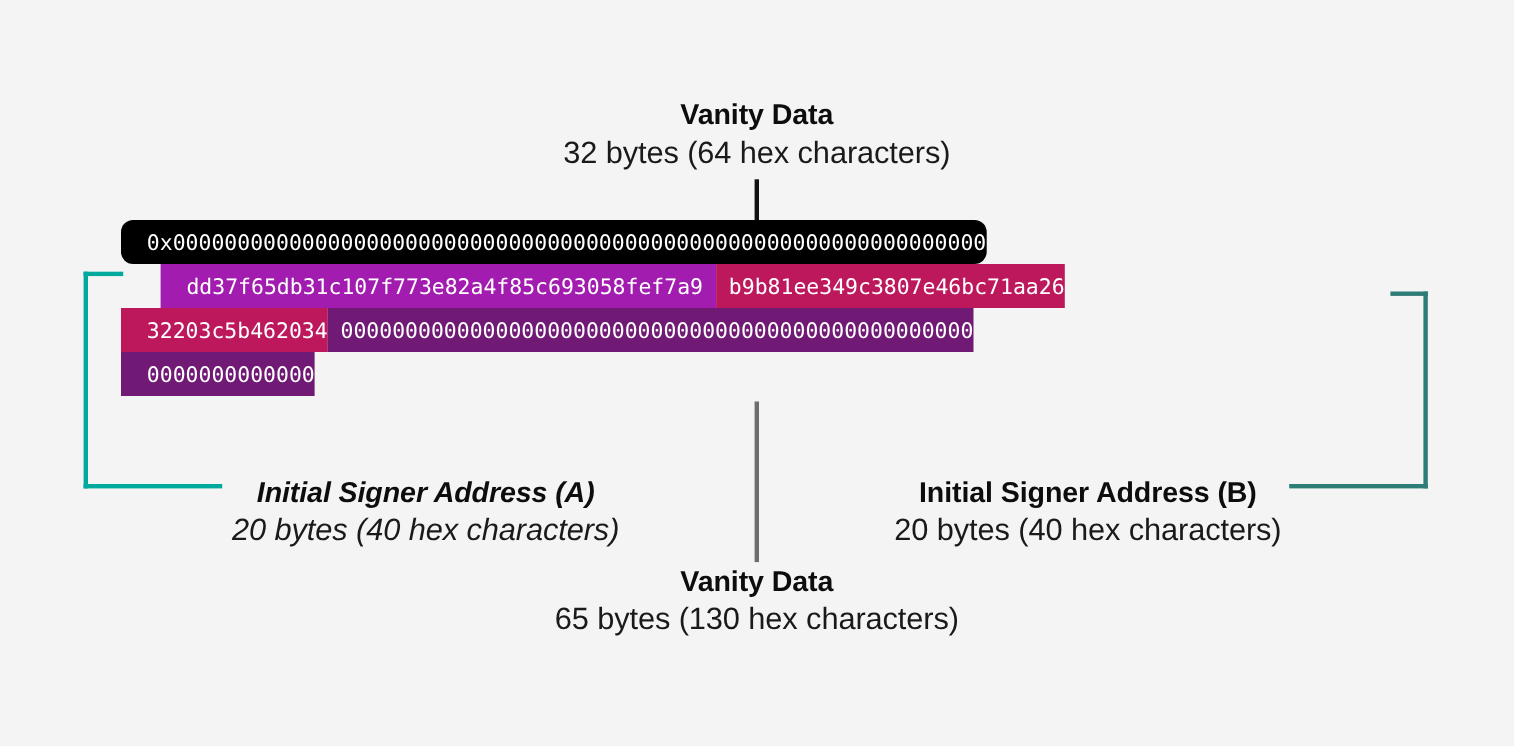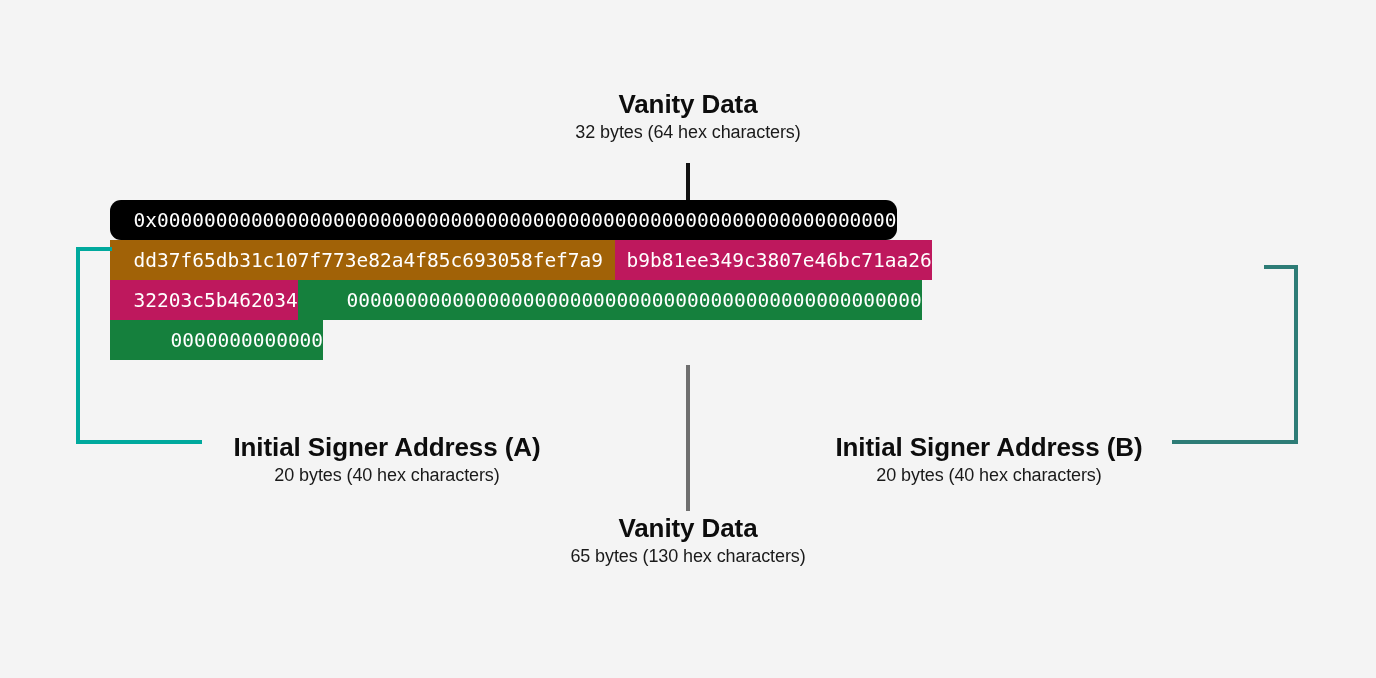--- a/index.html
+++ b/index.html
@@ -30,37 +30,38 @@
     line-height: 1.28;
     white-space: nowrap;
   }
   .callout .title {
     font-size: 26px;
     font-weight: bold;
     letter-spacing: -0.1px;
     color: #0d0d0d;
   }
   .callout .sub {
-    font-size: 18px;
+    font-size: 28px;
     font-weight: normal;
     letter-spacing: -0.1px;
     color: #1a1a1a;
   }
 
   #callout-top {
     left: 0; top: 88px;
     width: 1376px;
   }
   #callout-bottom {
     left: 0; top: 512px;
     width: 1376px;
   }
   #callout-signer-a {
     left: 120px; top: 431px;
     width: 534px;
+    font-style: italic;
   }
   #callout-signer-b {
     left: 722px; top: 431px;
     width: 534px;
   }
 
   
   .connector {
     position: absolute;
   }
@@ -120,23 +121,23 @@
     color: #ffffff;
   }
   .hex-seg {
     height: 40px;
     display: flex;
     align-items: center;
     white-space: pre;
     padding: 0 0 0 0;
   }
   .seg-vanity   { background: #000000; border-radius: 11px; }
-  .seg-addr-a   { background: #a16207; }
+  .seg-addr-a   { background: #a21caf; margin-left: 36px; }
   .seg-addr-b   { background: #be185d; }
-  .seg-zeros    { background: #15803d; padding-left: 37px; }
+  .seg-zeros    { background: #701a75; }
 </style>
 </head>
 <body>
 
 <div id="stage">
 
   <div class="callout" id="callout-top">
     <div class="title">Vanity Data</div>
     <div class="sub">32 bytes (64 hex characters)</div>
   </div>

